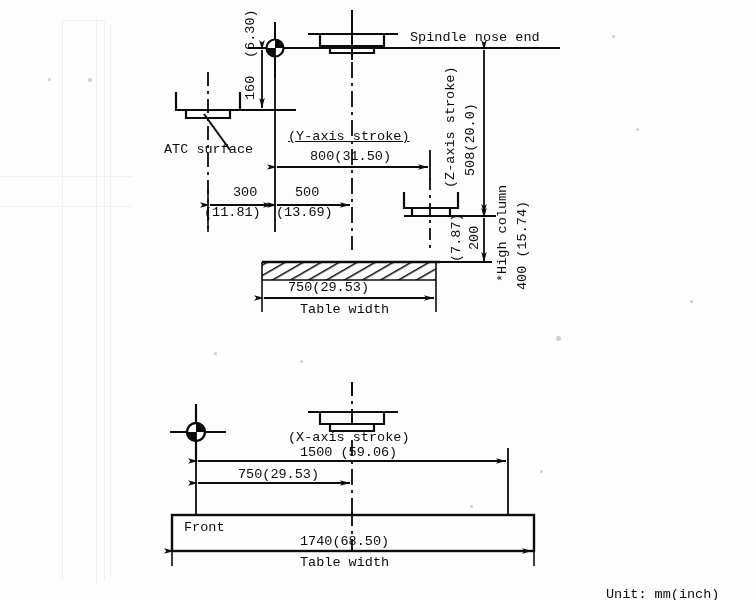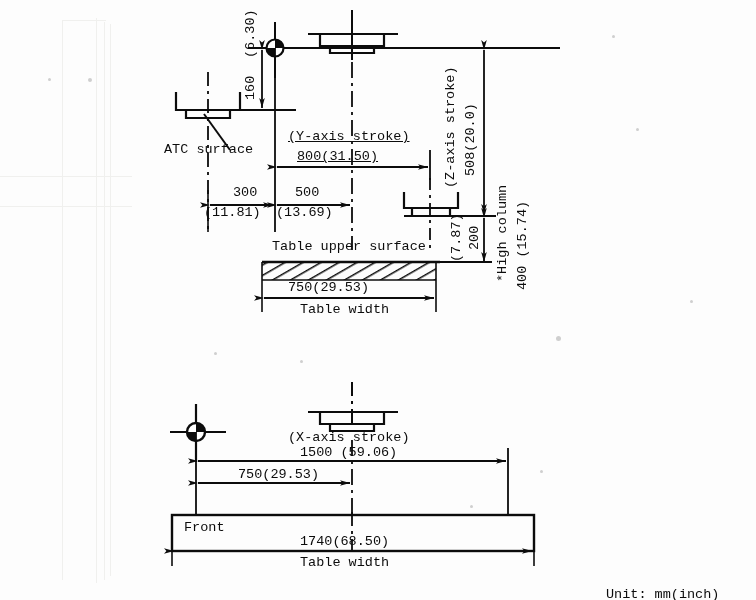--- a/index.html
+++ b/index.html
@@ -207,42 +207,42 @@
     </g>
 
     <g>
       <line x1="174" y1="551" x2="532" y2="551" stroke="#0c0c0c" stroke-width="1.8" marker-start="url(#arrL)" marker-end="url(#arrR)"></line>
     </g>
   </svg>
 
   <div class="lbl rot90" style="left:244px; top:100px;">160</div>
   <div class="lbl rot90" style="left:244px; top:58px;">(6.30)</div>
 
+  <div class="lbl" style="left:410px; top:31px;">Spindle nose end</div>
 
   <div class="lbl" style="left:164px; top:143px;">ATC surface</div>
 
   <div class="lbl" style="left:288px; top:130px;text-decoration:underline;">(Y-axis stroke)</div>
-  <div class="lbl" style="left:297px; top:150px;text-decoration:underline;">800(31.50)</div>
+  <div class="lbl" style="left:310px; top:150px;">800(31.50)</div>
 
   <div class="lbl" style="left:233px; top:186px;">300</div>
   <div class="lbl" style="left:204px; top:206px;">(11.81)</div>
 
   <div class="lbl" style="left:295px; top:186px;">500</div>
   <div class="lbl" style="left:276px; top:206px;">(13.69)</div>
 
   <div class="lbl rot90" style="left:444px; top:188px;">(Z-axis stroke)</div>
   <div class="lbl rot90" style="left:464px; top:176px;">508(20.0)</div>
 
   <div class="lbl rot90" style="left:450px; top:262px;">(7.87)</div>
   <div class="lbl rot90" style="left:468px; top:250px;">200</div>
 
   <div class="lbl rot90" style="left:496px; top:282px;">*High column</div>
   <div class="lbl rot90" style="left:516px; top:290px;">400 (15.74)</div>
 
-  <div class="lbl" style="left:272px; top:240px;">Table upper surface</div>
 
   <div class="lbl" style="left:288px; top:281px;">750(29.53)</div>
   <div class="lbl" style="left:300px; top:303px;">Table width</div>
 
   <div class="lbl" style="left:288px; top:431px;">(X-axis stroke)</div>
   <div class="lbl" style="left:300px; top:446px;">1500 (59.06)</div>
 
   <div class="lbl" style="left:238px; top:468px;">750(29.53)</div>
 
   <div class="lbl" style="left:184px; top:521px;">Front</div>

